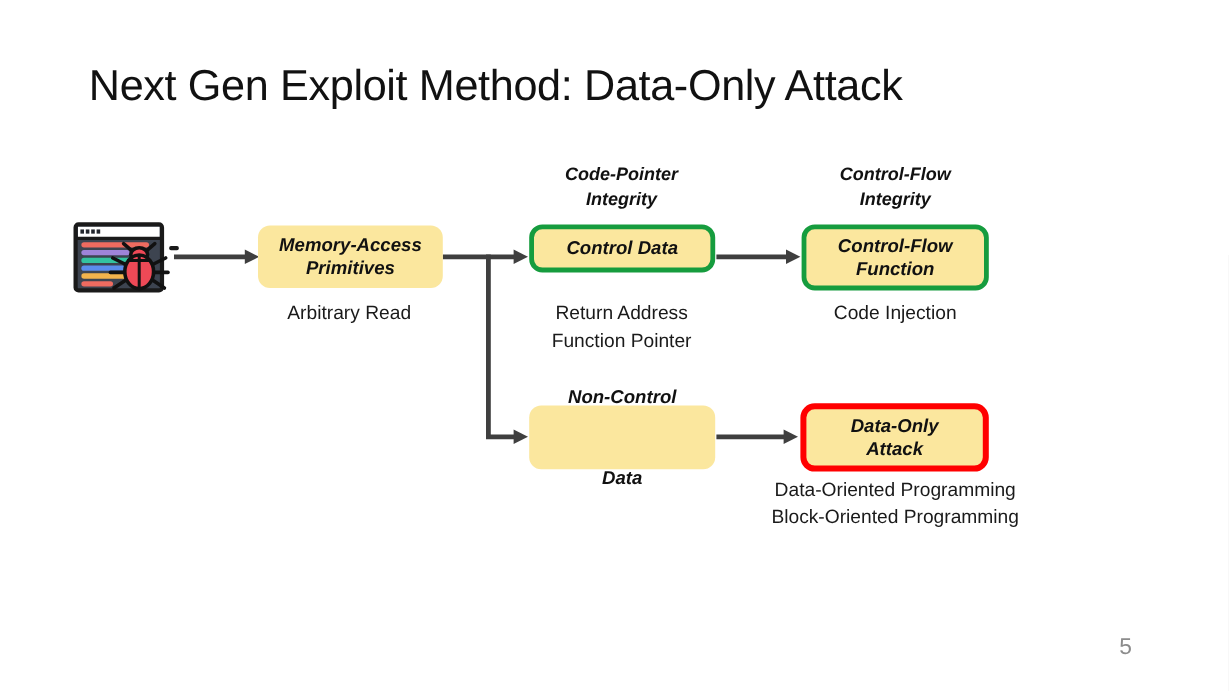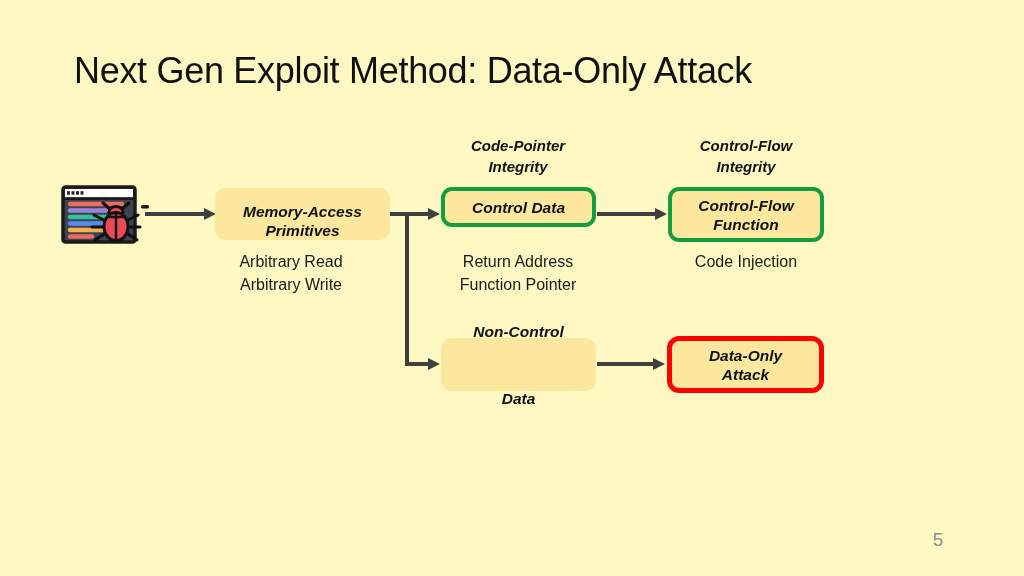--- a/index.html
+++ b/index.html
@@ -5,21 +5,21 @@
   :root{
     --box-fill:#FBE79E;
     --green-border:#169C3E;
     --red-border:#FF0000;
     --arrow:#3F3F3F;
   }
   html,body{margin:0;padding:0;background:#e9e9e9;}
   .slide{
     position:relative;
     width:1024px;height:576px;
-    background:#fef9c3;
+    background:#ffffff;
     overflow:hidden;
     font-family:"Liberation Sans", sans-serif;
     color:#141414;
   }
   .title{
     position:absolute;left:74px;top:50px;margin:0;
     font-size:36px;font-weight:400;letter-spacing:-0.3px;color:#111;
     white-space:nowrap;
   }
   .arrows{position:absolute;left:0;top:0;pointer-events:none;}
@@ -28,21 +28,21 @@
   .icon-svg{position:absolute;left:56px;top:180px;}
   .box{
     position:absolute;box-sizing:border-box;
     display:flex;flex-direction:column;align-items:center;justify-content:center;
     text-align:center;
     font-style:italic;font-weight:700;font-size:15.5px;line-height:19px;color:#111;
     background:var(--box-fill);
     border-radius:10px;
   }
   .box span{display:block;}
-  #box-memory{left:215px;top:188px;width:175px;height:52px;justify-content:flex-end;}
+  #box-memory{left:215px;top:188px;width:154px;height:52px;}
   #box-control-data{left:441px;top:187px;width:155px;height:40px;border:4px solid var(--green-border);border-radius:11px;}
   #box-cf-hijacking{left:668px;top:187px;width:156px;height:55px;border:4px solid var(--green-border);border-radius:11px;}
   #box-non-control{left:441px;top:338px;width:155px;height:53px;gap:48px;}
   #box-data-only{left:667px;top:336px;width:157px;height:57px;border:5px solid var(--red-border);border-radius:12px;}
   .defense{
     position:absolute;width:170px;text-align:center;
     font-style:italic;font-weight:700;font-size:15px;line-height:21px;color:#111;
   }
   .defense span{display:block;}
   #label-cpi{left:433px;top:135px;}
@@ -142,25 +142,28 @@
     <span>Non-Control</span>
     <span>Data</span>
   </div>
   <div class="box" id="box-data-only">
     <span>Data-Only</span>
     <span>Attack</span>
   </div>
 
   <div class="sub" id="sub-memory">
     <span>Arbitrary Read</span>
-    <span>Arbitrary Write</span>
   </div>
   <div class="sub" id="sub-control-data">
     <span>Return Address</span>
     <span>Function Pointer</span>
   </div>
   <div class="sub" id="sub-cfh">
     <span>Code Injection</span>
   </div>
+  <div class="sub" id="sub-data-only">
+    <span>Data-Oriented Programming</span>
+    <span>Block-Oriented Programming</span>
+  </div>
 
   <div class="pagenum">5</div>
 
 </div>
 
 </body></html>

